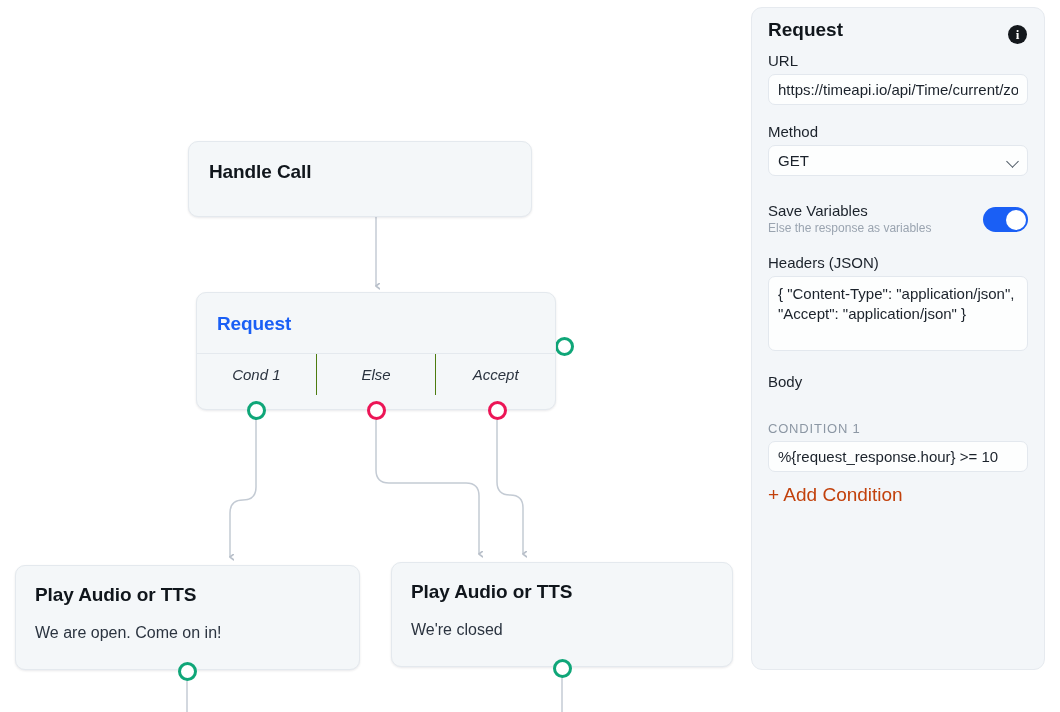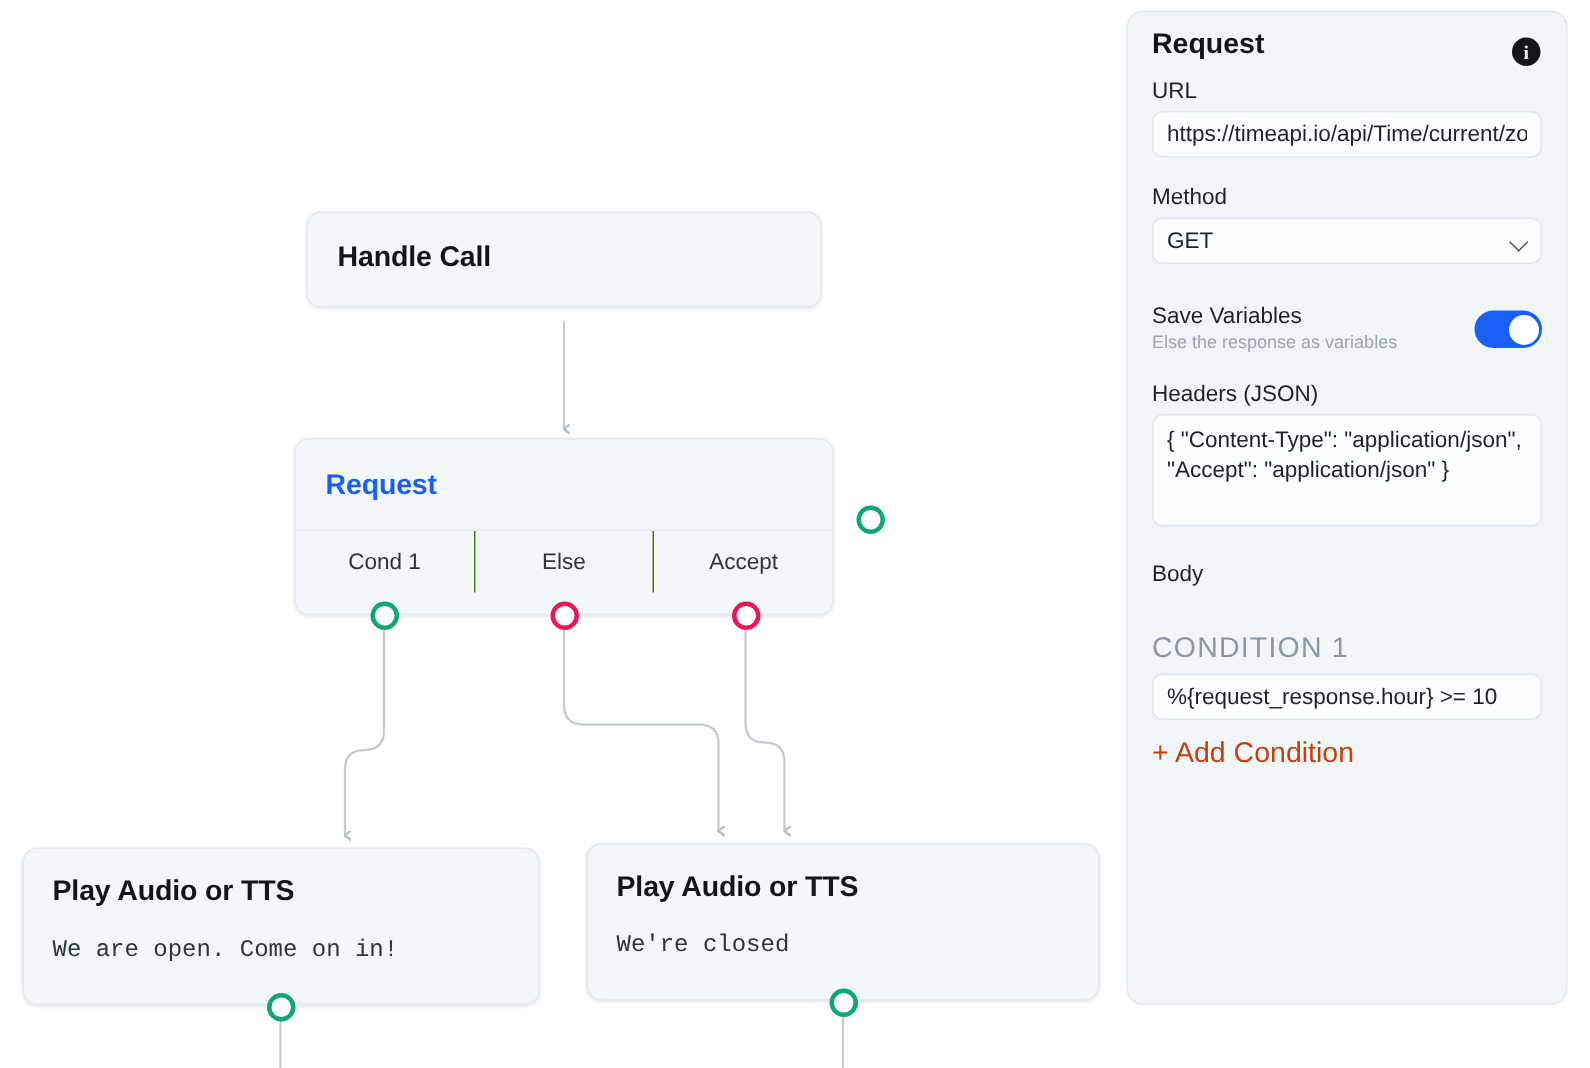--- a/index.html
+++ b/index.html
@@ -25,32 +25,31 @@
   }
   .node-title {
     font-size: 19px;
     font-weight: bold;
     color: #10161c;
     letter-spacing: -0.1px;
   }
   .node-sub {
     font-size: 16px;
     color: #2b3440;
-    font-family: Liberation Mono, monospace;
-  }
-
-  
-  #node-handle-call { left: 204px; top: 141px; width: 344px; height: 64px; }
+  }
+
+  
+  #node-handle-call { left: 188px; top: 141px; width: 344px; height: 76px; }
   #node-handle-call .node-title { position: absolute; left: 20px; top: 19px; }
 
   
   #node-request { left: 196px; top: 292px; width: 360px; height: 118px; }
   #req-head { position: relative; height: 60px; }
   #req-head .node-title { position: absolute; left: 20px; top: 20px; color: #1a5ff5; font-size: 19px; }
-  #req-ports { display: flex; height: 42px; border-top: 1px solid #e4e9ee; }
+  #req-ports { display: flex; height: 42px; border-top: 1px solid #e4e9ee; font-style: italic; }
   .port-cell {
     flex: 1 1 0;
     position: relative;
     display: flex;
     align-items: flex-start;
     justify-content: center;
     padding-top: 12px;
   }
   .port-cell + .port-cell { border-left: 1px solid #4d7c0f; }
   .port-label { font-size: 15px; color: #2b3440; }
@@ -95,21 +94,21 @@
     color: #ffffff;
     font-size: 13px; font-weight: bold;
     font-family: "Liberation Serif", serif;
     display: flex; align-items: center; justify-content: center;
     line-height: 1;
     cursor: pointer;
   }
 
   .field-label { font-size: 15px; color: #1b222b; margin-bottom: 5px; }
   .field-label.small-caps {
-    font-size: 19px; color: #8c97a4; letter-spacing: .8px;
+    font-size: 13px; color: #8c97a4; letter-spacing: .8px;
   }
 
   .ctrl {
     width: 100%;
     background: #fdfefe;
     border: 1px solid #e3e8ee;
     border-radius: 7px;
     font-family: "Liberation Sans", sans-serif;
     font-size: 15px;
     color: #1b222b;

